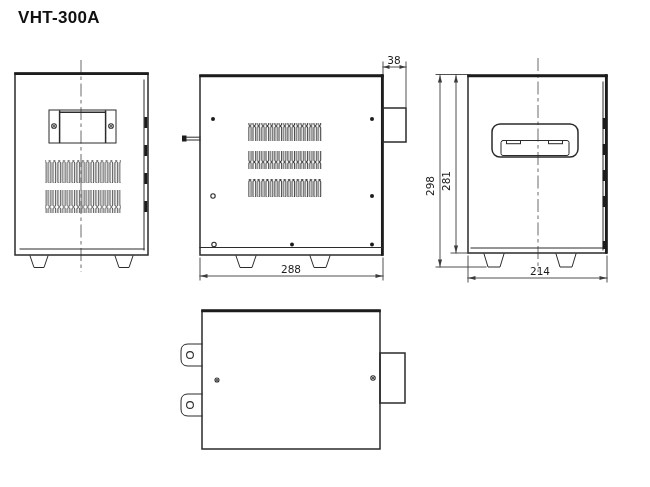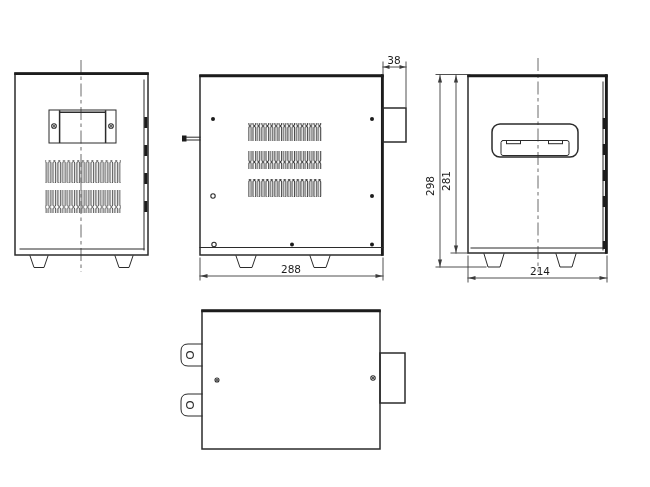--- a/index.html
+++ b/index.html
@@ -24,20 +24,21 @@
   .screwDot{fill:#1c1c1c;stroke:none;}
   .center{stroke:#5a5a5a;stroke-width:.9;fill:none;stroke-dasharray:13 3.5 3.5 3.5;}
   .dim{stroke:#3c3c3c;stroke-width:.9;fill:none;stroke-linecap:square;}
   .arrow{fill:#3c3c3c;stroke:none;}
   .dimtxt{font-family:"DejaVu Sans", sans-serif;font-size:10.5px;fill:#1c1c1c;}
 </style>
 </head>
 <body>
 
 <div class="canvas">
+  <h1 class="title">VHT-300A</h1>
 
   <svg width="650" height="487" viewBox="0 0 650 487">
     <defs>
       <pattern id="vent23" patternUnits="userSpaceOnUse" width="4.75" height="23">
         <rect x="0.9" y="0.6" width="2.6" height="21.8" rx="1.3" fill="#ffffff" stroke="#2b2b2b" stroke-width="0.9"></rect>
       </pattern>
       <pattern id="vent18" patternUnits="userSpaceOnUse" width="4.35" height="18">
         <rect x="0.8" y="0.5" width="2.4" height="17" rx="1.2" fill="#ffffff" stroke="#2b2b2b" stroke-width="0.9"></rect>
       </pattern>
     </defs>

